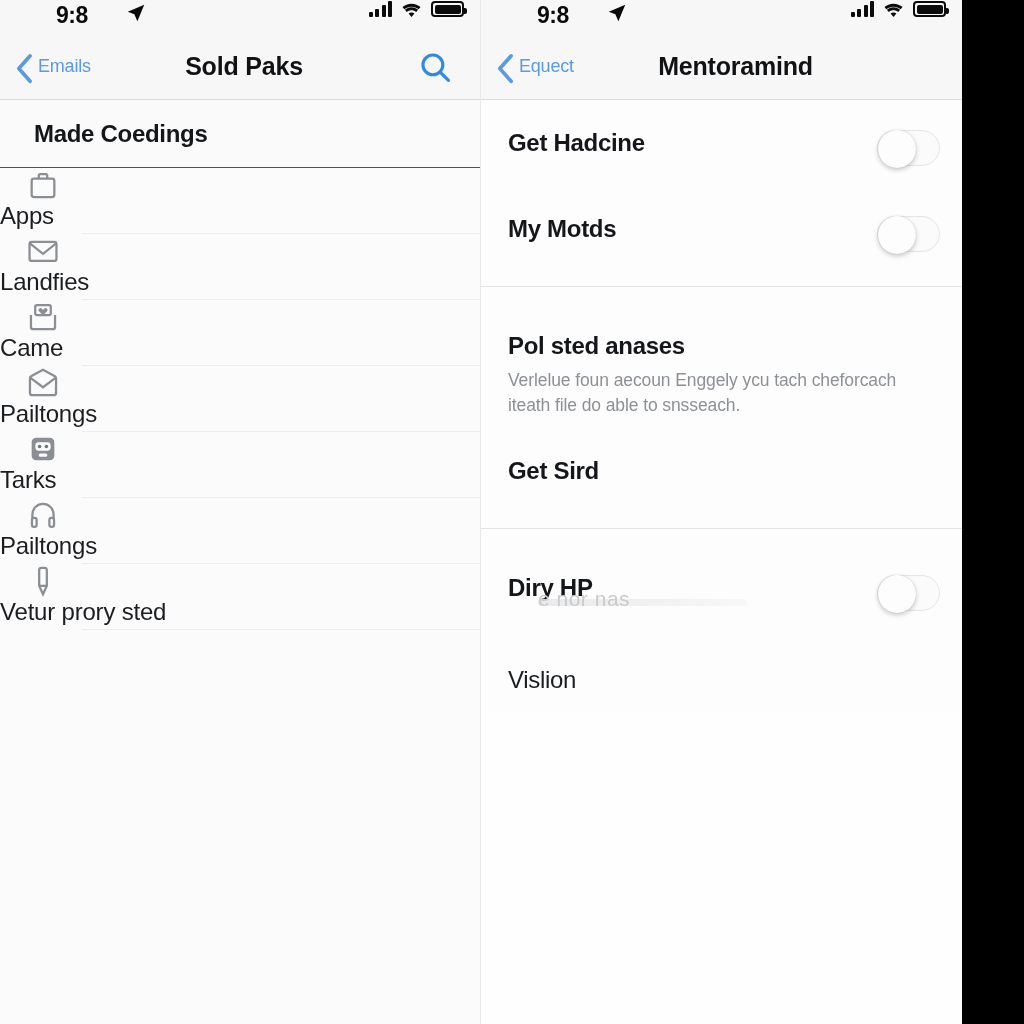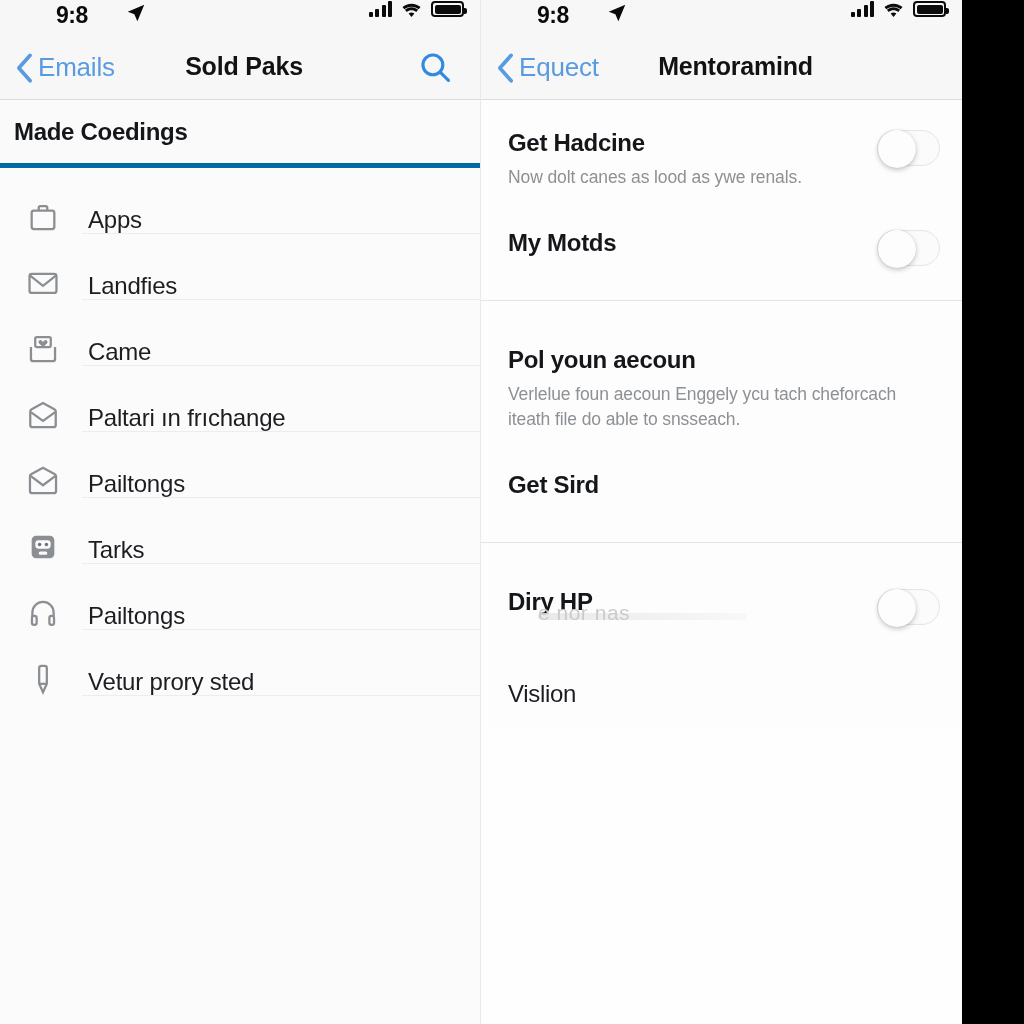--- a/index.html
+++ b/index.html
@@ -65,46 +65,47 @@
     background:#f7f7f8;
     border-bottom:1px solid #dcdcdd;
     display:flex; align-items:center;
   }
   .nav-back {
     position:absolute; left:16px; top:50%; transform:translateY(-50%);
     display:flex; align-items:center; gap:5px;
     color:#5a9be0; cursor:pointer;
   }
   .nav-back .chev { width:17px; height:28px; display:block; }
-  .nav-back .lbl { font-size:26px; color:#5a9be0; letter-spacing:-0.2px; }
+  .nav-back .lbl { font-size:18px; color:#5a9be0; letter-spacing:-0.2px; }
   .nav-title {
     position:absolute; left:8px; right:0; text-align:center;
     font-size:25px; font-weight:700; color:#111214; letter-spacing:-0.2px;
   }
   .phone.right .nav-title { transform:translateX(10px); }
   .nav-search {
     position:absolute; right:28px; top:50%; transform:translateY(-50%);
     width:34px; height:34px; color:#2f8ae0; cursor:pointer;
   }
 
   
   .list-wrap { background:#fbfbfb; height:100%; }
   .section-head {
     height:68px; display:flex; align-items:center;
-    padding-left:14px;
+    padding-left:34px;
     font-size:24px; font-weight:700; color:#14161a; letter-spacing:-0.3px;
-    border-bottom:5px solid #0369a1;
+    border-bottom:1px solid #0369a1;
     background:#fafafa;
   }
   .row {
     position:relative;
     height:66px;
-    display:flex; align-items:flex-end;
+    display:flex; align-items:flex-start;
     background:#fbfbfb;
     cursor:pointer;
+    flex-direction:column;
   }
   .row .ico {
     width:34px; height:34px;
     margin-left:26px; margin-right:28px;
     color:#8b8e92; flex:none;
     display:flex; align-items:center; justify-content:center;
   }
   .row .ico svg { width:100%; height:100%; display:block; }
   .row .txt {
     font-size:24px; color:#1b1d20; letter-spacing:-0.2px;
@@ -249,29 +250,20 @@
         <span class="ico">
           <svg viewBox="0 0 24 24" fill="none" stroke="currentColor" stroke-width="1.6">
               <path d="M3.5 10.5V19a1.6 1.6 0 001.6 1.6h13.8A1.6 1.6 0 0020.5 19v-8.5"></path>
               <rect x="6.5" y="3.6" width="11" height="7" rx="1.2"></rect>
               <path d="M9.2 6.1c.6-.6 1.5-.5 2 .1l.8.9.8-.9c.5-.6 1.4-.7 2-.1.6.6.5 1.5-.1 2l-2.7 2.6-2.7-2.6c-.6-.5-.7-1.4-.1-2z" fill="currentColor" stroke="none"></path>
             </svg>
         </span>
         <span class="txt">Came</span>
       </div>
 
-      <div class="row">
-        <span class="ico">
-          <svg viewBox="0 0 24 24" fill="none" stroke="currentColor" stroke-width="1.6">
-              <path d="M3 9.5c0-.7.4-1.3 1-1.6L12 3.5l8 4.4c.6.3 1 .9 1 1.6V19a1.6 1.6 0 01-1.6 1.6H4.6A1.6 1.6 0 013 19V9.5z"></path>
-              <polyline points="3.4,10 12,16.2 20.6,10"></polyline>
-            </svg>
-        </span>
-        <span class="txt">Paltari ın frıchange</span>
-      </div>
 
       <div class="row">
         <span class="ico">
           <svg viewBox="0 0 24 24" fill="none" stroke="currentColor" stroke-width="1.6">
               <path d="M2.8 8.6c0-.6.3-1.1.8-1.4L12 2.6l8.4 4.6c.5.3.8.8.8 1.4V19a1.6 1.6 0 01-1.6 1.6H4.4A1.6 1.6 0 012.8 19V8.6z"></path>
               <polyline points="3.2,8.4 12,15 20.8,8.4"></polyline>
             </svg>
         </span>
         <span class="txt">Pailtongs</span>
       </div>
@@ -351,21 +343,20 @@
       <div class="nav-title">Mentoramind</div>
     </div>
 
     <div class="settings">
 
       <div class="grp">
         <div class="spacer-14"></div>
         <div class="srow">
           <div class="body">
             <div class="ttl">Get Hadcine</div>
-            <div class="sub">Now dolt canes as lood as ywe renals.</div>
           </div>
           <div class="tog-cell">
             <div class="toggle">
                 <span class="knob"></span>
               </div>
           </div>
         </div>
         <div class="spacer-24"></div>
         <div class="srow">
           <div class="body">
@@ -379,21 +370,21 @@
         </div>
         <div class="spacer-24"></div>
       </div>
 
       <div class="grp-sep"></div>
 
       <div class="grp">
         <div class="spacer-30"></div>
         <div class="srow">
           <div class="body">
-            <div class="ttl">Pol youn aecoun</div>
+            <div class="ttl">Pol sted anases</div>
             <div class="sub">Verlelue foun aecoun Enggely ycu tach cheforcach iteath file do able to snsseach.</div>
           </div>
         </div>
         <div class="spacer-24"></div>
         <div class="srow">
           <div class="body">
             <div class="ttl">Get Sird</div>
           </div>
         </div>
         <div class="spacer-24"></div>

